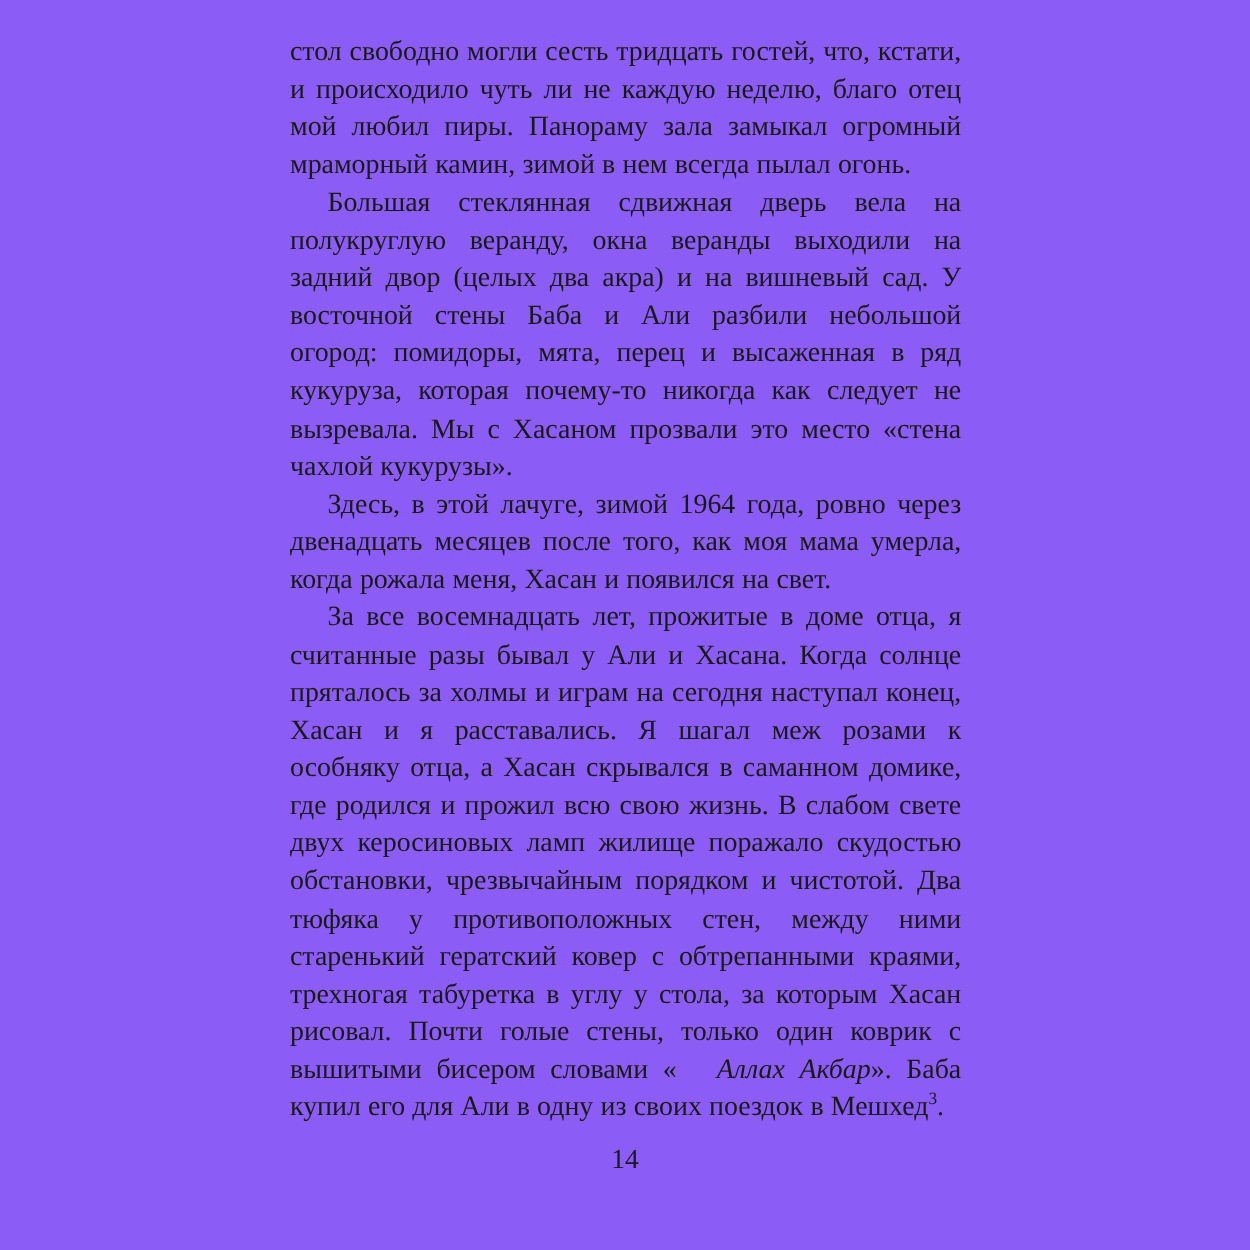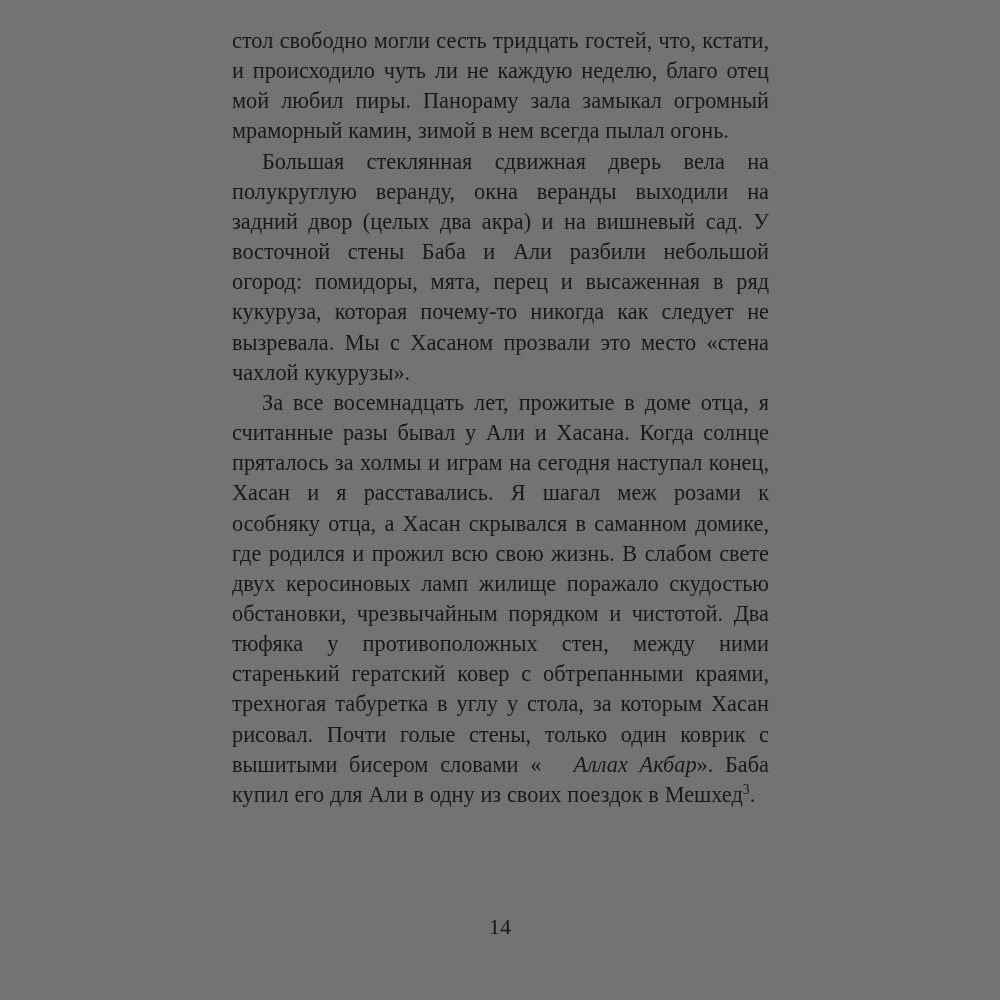--- a/index.html
+++ b/index.html
@@ -4,21 +4,21 @@
 <style>
   html, body {
     margin: 0;
     padding: 0;
     background: #ffffff;
   }
   .page {
     position: relative;
     width: 1000px;
     height: 1000px;
-    background: #737373;
+    background: #8b5cf6;
     overflow: hidden;
     font-family: "Liberation Serif", "DejaVu Serif", serif;
     color: #191919;
   }
   .text-column {
     position: absolute;
     left: 232px;
     top: 26px;
     width: 537px;
   }
@@ -61,20 +61,21 @@
 
 <div class="page">
 
   <div class="text-column">
 
     <p class="para no-indent">стол свободно могли сесть тридцать гостей, что, кстати, и происходило чуть ли не каждую неделю, благо отец мой любил пиры. Панораму зала замыкал огромный мраморный камин, зимой в нем всегда пылал огонь.</p>
 
     <p class="para">Большая стеклянная сдвижная дверь вела на полукруглую веранду, окна веранды выходили на задний двор (целых два акра) и на вишневый сад. У восточной стены Баба и Али разбили небольшой огород: помидоры, мята, перец и высаженная в ряд кукуруза, которая почему-то никогда как следует не вызревала. Мы с Хасаном прозвали это место «стена чахлой кукурузы».</p>
 
 
+    <p class="para">Здесь, в этой лачуге, зимой 1964 года, ровно через двенадцать месяцев после того, как моя мама умерла, когда рожала меня, Хасан и появился на свет.</p>
 
     <p class="para"><span>За все восемнадцать лет, прожитые в доме отца, я считанные разы бывал у Али и Хасана. Когда солнце пряталось за холмы и играм на сегодня наступал конец, Хасан и я расставались. Я шагал меж розами к особняку отца, а Хасан скрывался в саманном домике, где родился и прожил всю свою жизнь. В слабом свете двух керосиновых ламп жилище поражало скудостью обстановки, чрезвычайным порядком и чистотой. Два тюфяка у противоположных стен, между ними старенький гератский ковер с обтрепанными краями, трехногая табуретка в углу у стола, за которым Хасан рисовал. Почти голые стены, только один коврик с вышитыми бисером словами «</span><i>Аллах Акбар</i><span>». Баба купил его для Али в одну из своих поездок в Мешхед</span><sup>3</sup><span>.</span></p>
 
   </div>
 
   <div class="folio">14</div>
 
 </div>
 
 </body></html>

